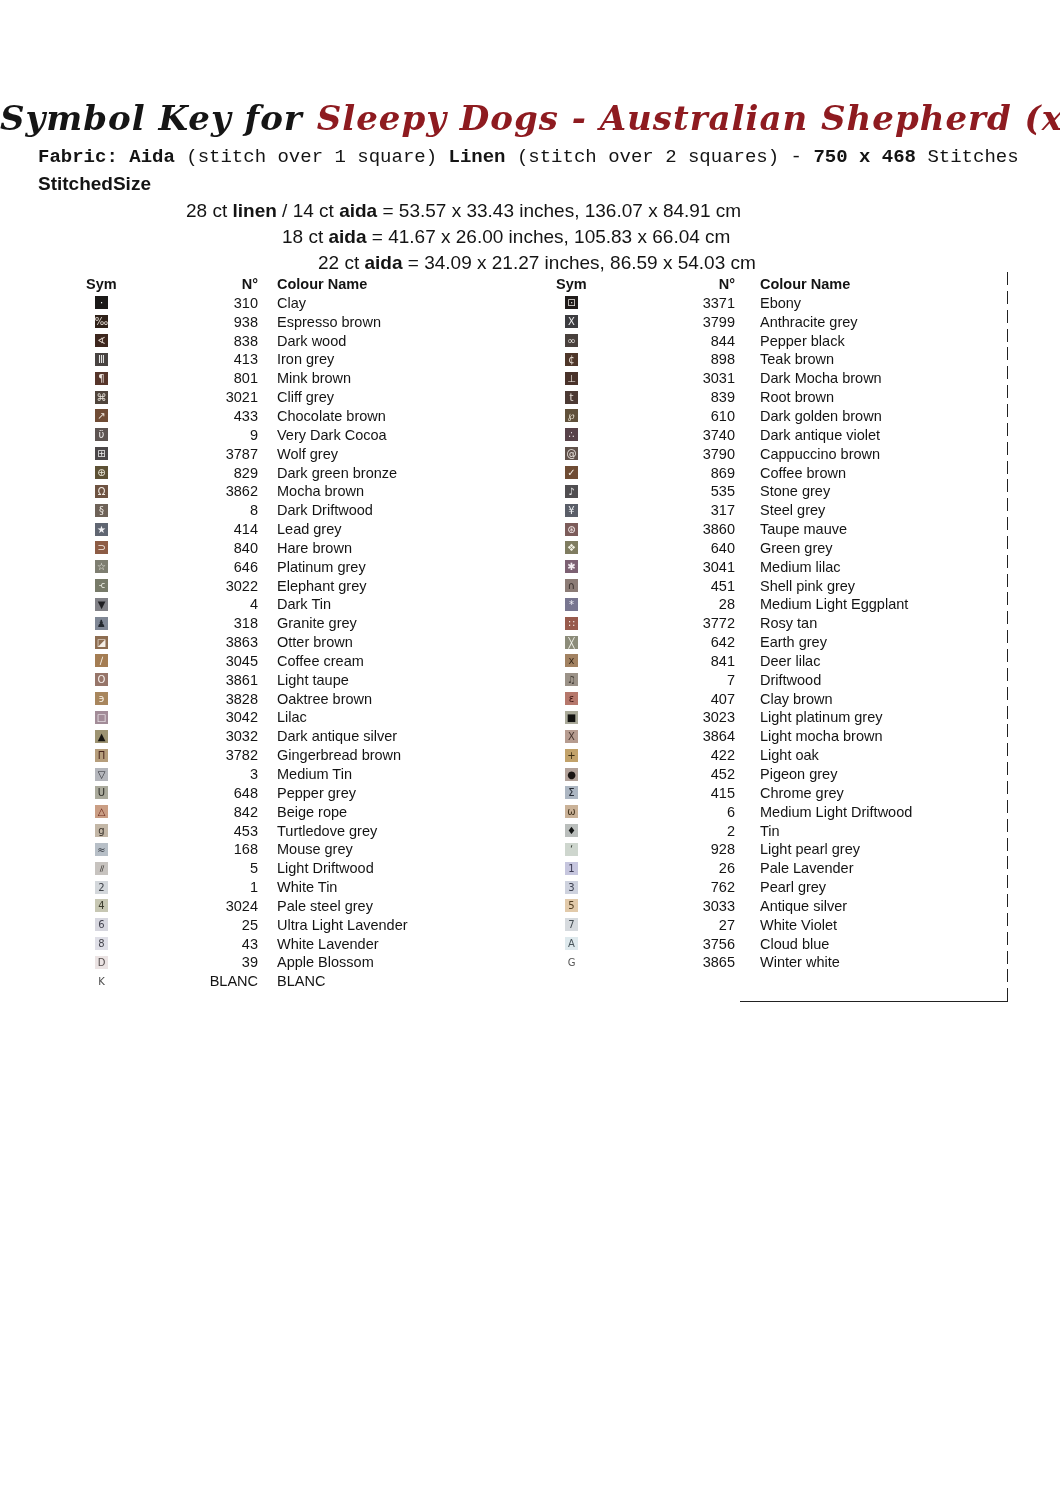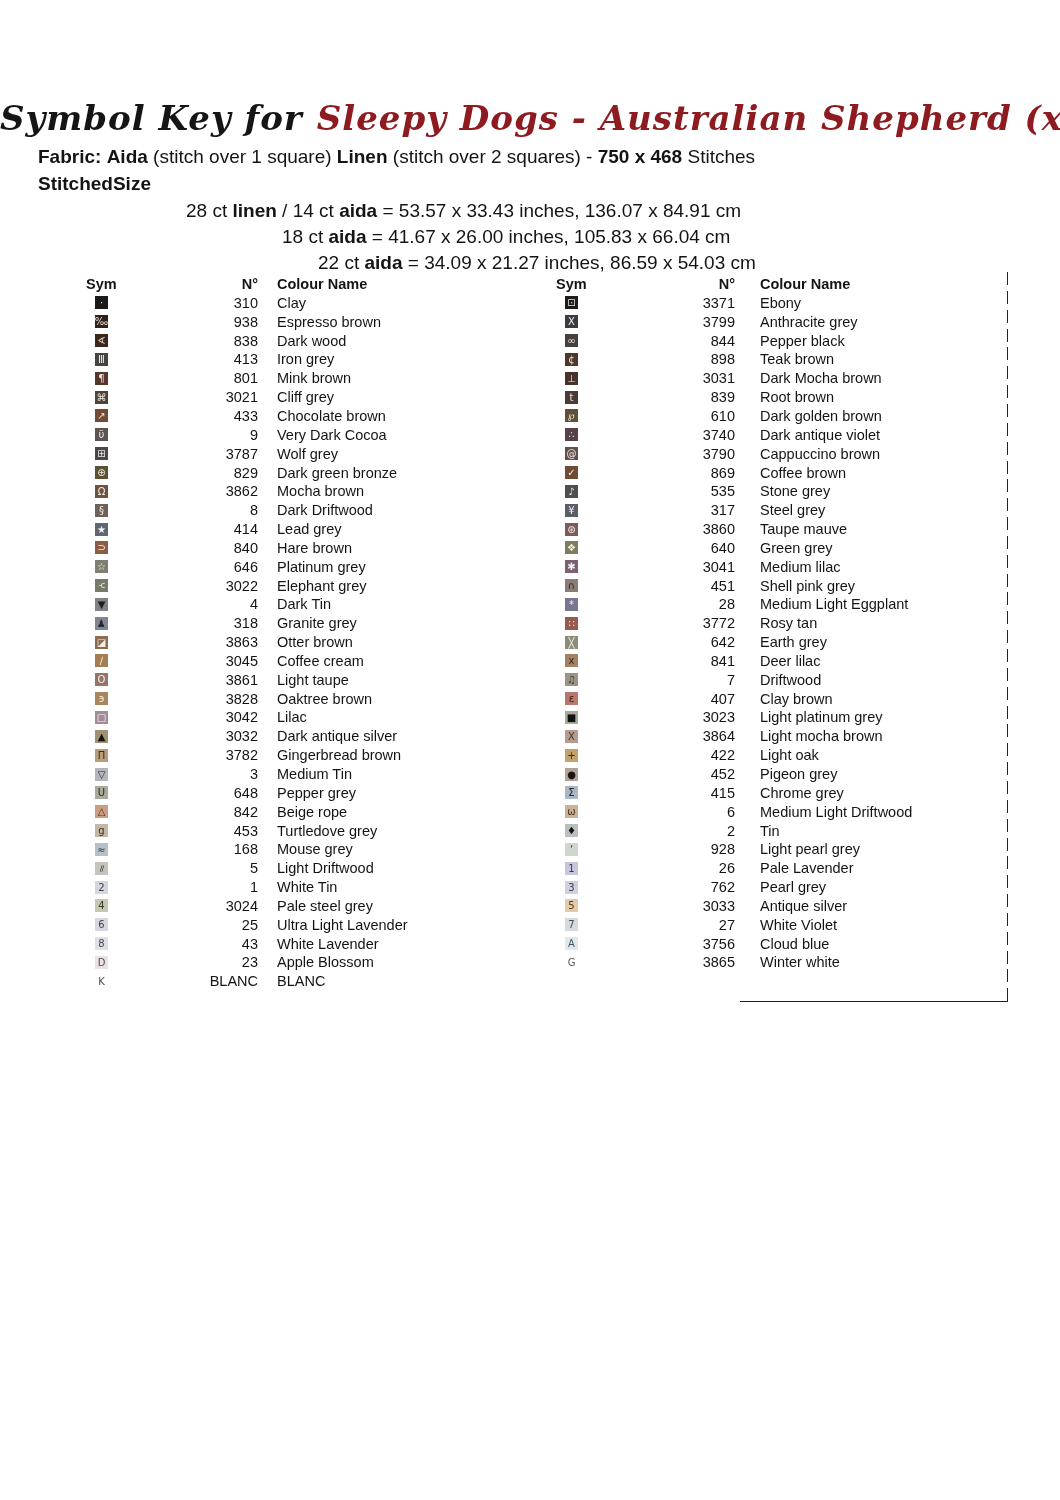--- a/index.html
+++ b/index.html
@@ -7,21 +7,21 @@
         font-family:"Liberation Sans",sans-serif;color:#141414;overflow:hidden;}
 
   
   .title{position:absolute;top:98px;left:0;width:100%;text-align:center;white-space:nowrap;
          font-family:"DejaVu Serif",serif;font-style:italic;font-weight:bold;font-size:34px;letter-spacing:1px;}
   .t-black{color:#151515;margin-top:32px;}
   .t-red{color:#8e1b20;margin-left:14px;}
 
   
   .abs{position:absolute;font-size:19px;white-space:nowrap;}
-  .fabric-line{left:38px;top:146px;}
+  .fabric-line{left:38px;top:146px;font-family:Liberation Mono, monospace;}
   .ss-label{left:38px;top:173px;font-weight:bold;}
   .ss-line0{left:207px;top:173px;}
   .ss-line1{left:186px;top:200px;}
   .ss-line2{left:282px;top:226px;}
   .ss-line3{left:318px;top:252px;}
   .b{font-weight:bold;}
 
   
   .col{position:absolute;top:274px;}
   .col-left {left:86px;width:430px;--numw:142px;--gap:19px;}
@@ -271,21 +271,21 @@
           <span class="cname">Ultra Light Lavender</span>
         </div>
         <div class="trow">
           <span class="sym" style="background: rgb(223, 223, 231); color: rgb(70, 70, 78);">8</span>
           <span class="num">43</span>
           <span></span>
           <span class="cname">White Lavender</span>
         </div>
         <div class="trow">
           <span class="sym" style="background: rgb(235, 227, 227); color: rgb(84, 76, 76);">D</span>
-          <span class="num">23</span>
+          <span class="num">39</span>
           <span></span>
           <span class="cname">Apple Blossom</span>
         </div>
         <div class="trow">
           <span class="sym" style="color: rgb(74, 74, 74);">K</span>
           <span class="num">BLANC</span>
           <span></span>
           <span class="cname">BLANC</span>
         </div>
       </div>

